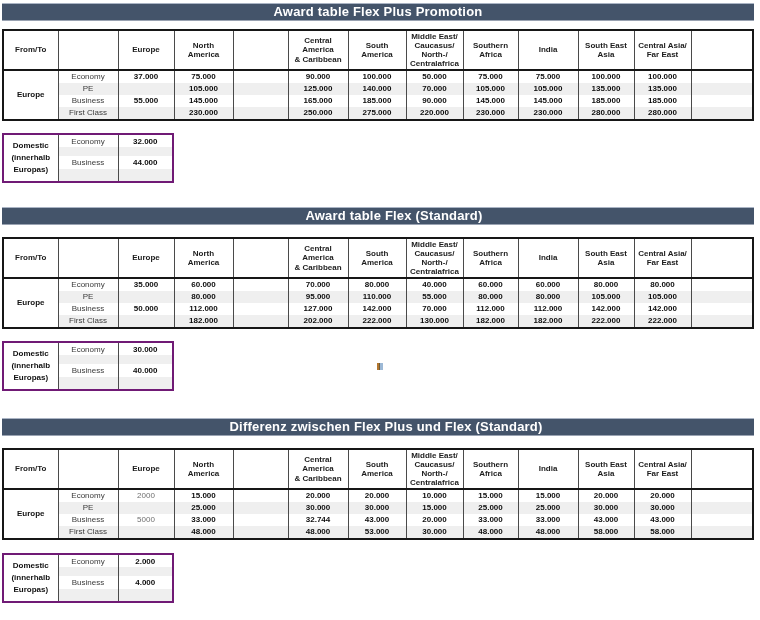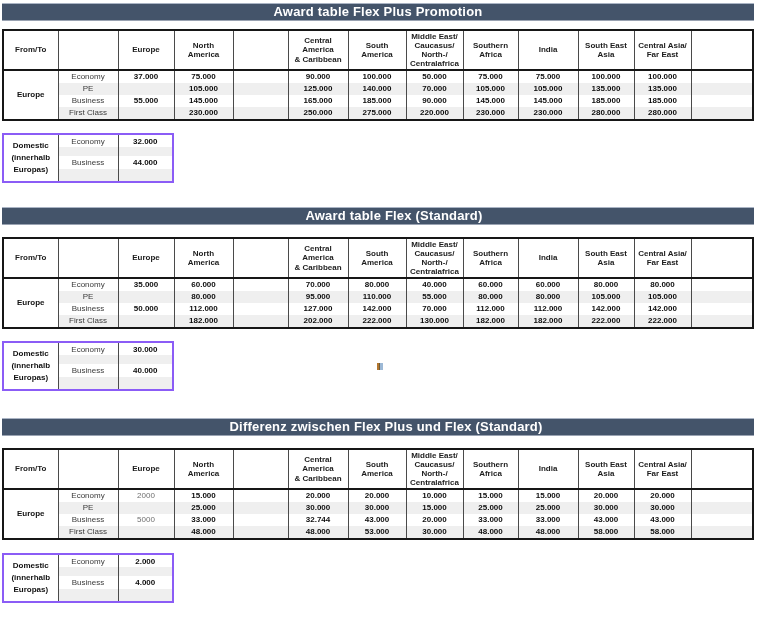--- a/index.html
+++ b/index.html
@@ -62,21 +62,21 @@
   
   col.c1{width:55px} col.c2{width:60px} col.c3{width:56px} col.c4{width:59px}
   col.c5{width:55px} col.c6{width:60px} col.c7{width:58px} col.c8{width:57px}
   col.c9{width:55px} col.c10{width:60px} col.c11{width:56px} col.c12{width:57px}
   col.c13{width:62px}
 
   
   .domestic-table {
     position:absolute; left:2px; width:170px;
     border-collapse:collapse; table-layout:fixed;
-    border:2px solid #8b5cf6;
+    border:2px solid #701a75;
   }
   .pos-dom-1 { top:133px; }
   .pos-dom-2 { top:341px; }
   .pos-dom-3 { top:553px; }
 
   .domestic-table td {
     border-left:1px solid #4a4a4a;
     border-right:1px solid #4a4a4a;
     padding:0; text-align:center; vertical-align:middle;
     font-size:8px; overflow:hidden;

